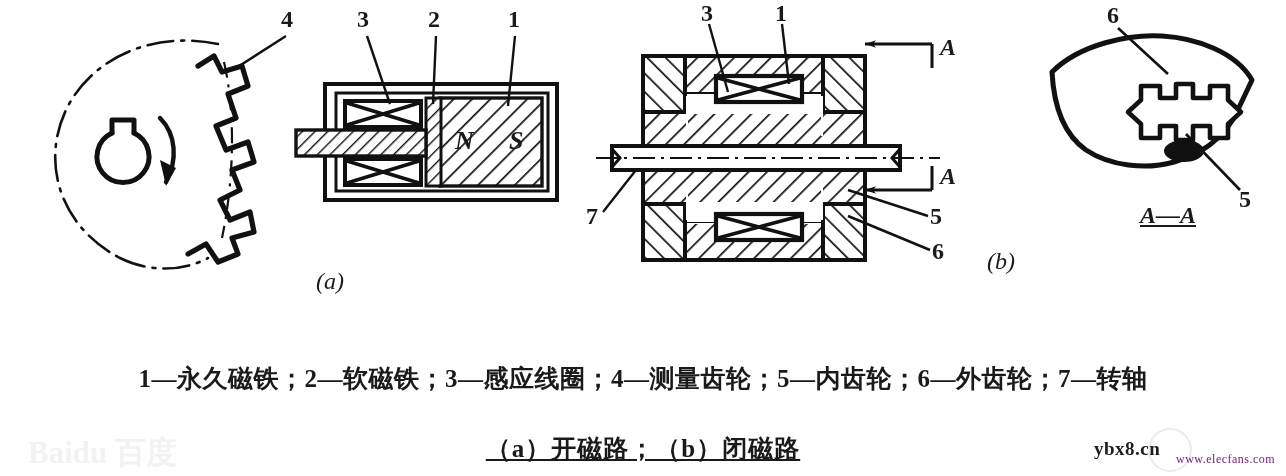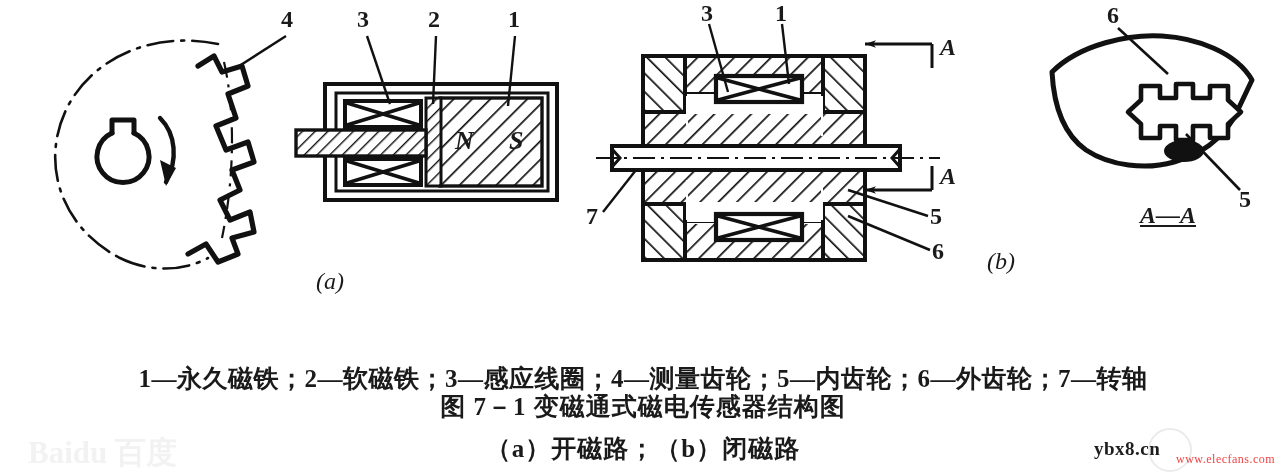--- a/index.html
+++ b/index.html
@@ -84,21 +84,21 @@
     font-size: 19px;
     font-weight: bold;
     color: #d2d2d2;
     font-family: "Liberation Serif", serif;
     font-style: italic;
   }
   .wm-ef2 {
     left: 1176px;
     top: 452px;
     font-size: 12px;
-    color: #ef4444;
+    color: #701a75;
     letter-spacing: 0.5px;
   }
   .wm-circle {
     left: 1148px;
     top: 428px;
     width: 44px;
     height: 44px;
     border-radius: 50%;
     border: 2px solid #ebebeb;
     box-sizing: border-box;
@@ -281,21 +281,20 @@
   <div class="cap" style="left:940px; top:34px; font-size:24px; font-weight:bold; font-style:italic;">A</div>
   <div class="cap" style="left:940px; top:163px; font-size:24px; font-weight:bold; font-style:italic;">A</div>
 
   <div class="cap" style="left:987px; top:248px; font-size:24px; font-style:italic;">(b)</div>
 
   <div class="cap" style="left:1107px; top:2px; font-size:24px; font-weight:bold;">6</div>
   <div class="cap" style="left:1239px; top:186px; font-size:24px; font-weight:bold;">5</div>
   <div class="cap" style="left:1140px; top:202px; font-size:24px; font-weight:bold; font-style:italic;text-decoration:underline;">A—A</div>
 
   <div class="cap legend-line" style="top:345px;">1—永久磁铁；2—软磁铁；3—感应线圈；4—测量齿轮；5—内齿轮；6—外齿轮；7—转轴</div>
-  <div class="cap caption-main" style="top:390px;">图 7－1    变磁通式磁电传感器结构图</div>
-  <div class="cap caption-sub" style="top:432px;">（a）开磁路；（b）闭磁路</div>
+  <div class="cap caption-sub" style="top:432px;text-decoration:underline;">（a）开磁路；（b）闭磁路</div>
 
   <div class="wm wm-baidu">Baidu 百度</div>
   <div class="wm wm-circle"></div>
   <div class="wm wm-ybx">ybx8.cn</div>
   <div class="wm wm-ef2">www.elecfans.com</div>
 
 </div>
 
 </body></html>

